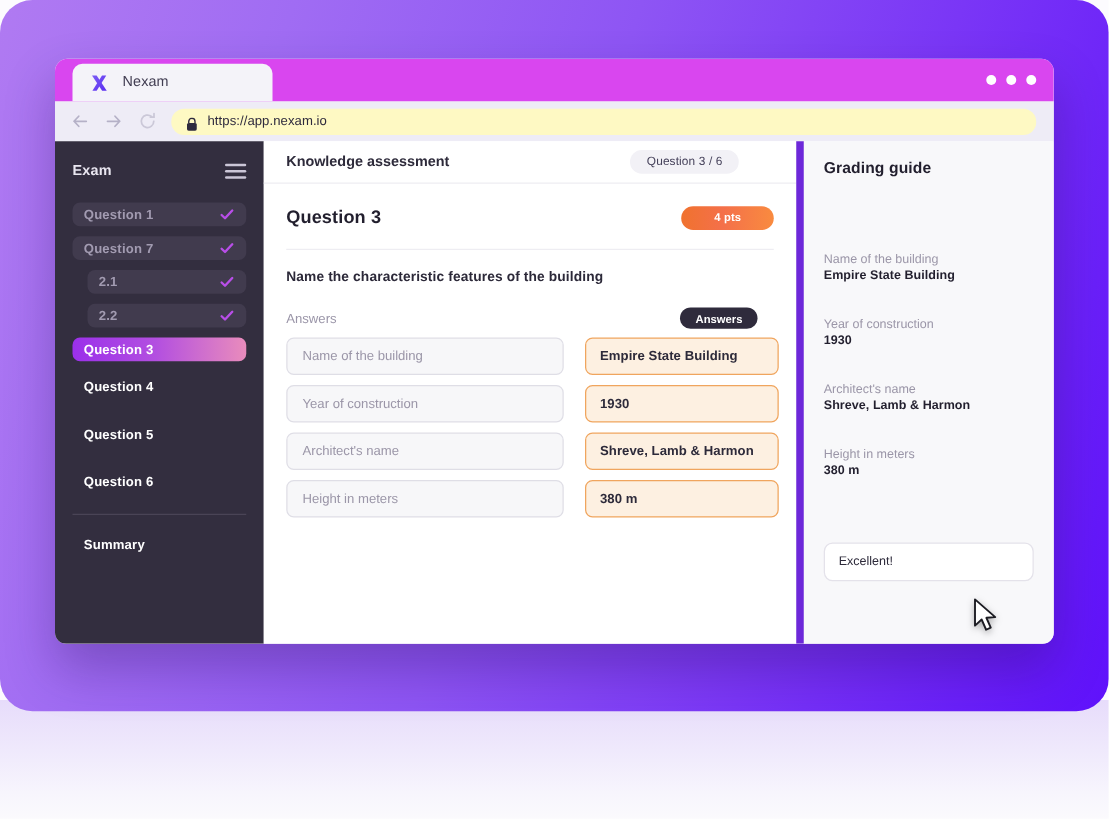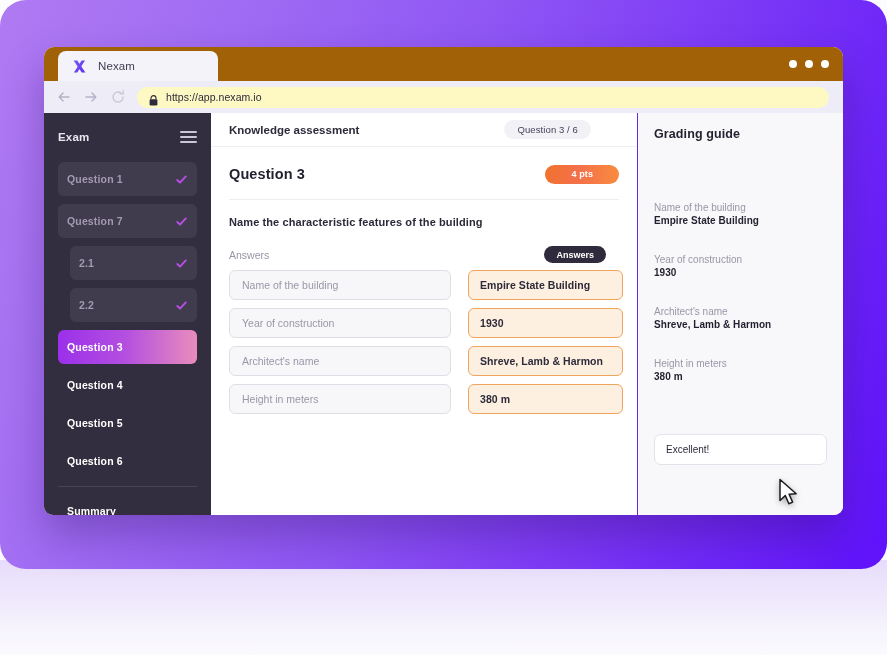--- a/index.html
+++ b/index.html
@@ -28,21 +28,21 @@
   .browser {
     position: absolute; left: 44px; top: 47px; width: 799px; height: 468px;
     border-radius: 10px 10px 9px 9px;
     box-shadow: 0 20px 40px rgba(40,10,90,0.30);
     overflow: hidden;
     background: #ffffff;
   }
 
   .chrome-top {
     position: relative; height: 34px; width: 100%;
-    background: #a16207;
+    background: #d946ef;
   }
   .tab {
     position: absolute; left: 14px; top: 4px; width: 160px; height: 30px;
     background: #f4f3f9; border-radius: 8px 8px 0 0;
     display: flex; align-items: center; padding-left: 13px; gap: 10px;
   }
   .tab-logo { width: 17px; height: 17px; position: relative; flex: 0 0 auto; }
   .tab-logo svg { display:block; }
   .tab-title { font-size: 11.5px; color: #413d52; letter-spacing: .1px; }
 
@@ -72,21 +72,21 @@
   }
   .sb-head {
     display: flex; align-items: center; justify-content: space-between;
     height: 24px; margin-bottom: 13px;
   }
   .sb-title { color: #e9e6f0; font-size: 11.5px; font-weight: bold; letter-spacing: .2px; }
   .hamburger { width: 17px; height: 12px; display: flex; flex-direction: column; justify-content: space-between; }
   .hamburger i { display:block; height: 1.6px; background: #cbc6d7; border-radius: 1px; }
 
   .sb-item {
-    height: 34px; border-radius: 6px; margin-bottom: 8px;
+    height: 19px; border-radius: 6px; margin-bottom: 8px;
     display: flex; align-items: center; padding: 0 9px;
     font-size: 10.5px; font-weight: bold; color: #ffffff; letter-spacing: .15px;
     position: relative;
   }
   .sb-item.done { background: #413b4e; color: #a29bb1; }
   .sb-item.sub { margin-left: 12px; width: calc(100% - 12px); background: #413b4e; color: #a29bb1; }
   .sb-item.active {
     background: linear-gradient(90deg, #9b30ea 0%, #b34fe0 48%, #e98cbc 100%);
     color: #ffffff;
   }
@@ -140,21 +140,21 @@
   .cell-ans {
     flex: 0 0 155px; height: 30px; border: 1px solid #f0a55e; background: #fdf0e1;
     border-radius: 6px; display: flex; align-items: center; padding: 0 11px;
     font-size: 10.5px; color: #2d2a3a; font-weight: bold; letter-spacing: .05px;
     overflow: hidden; white-space: nowrap;
   }
 
   
   .guide {
     width: 206px; flex: 0 0 206px; background: #f8f8fa;
-    border-left: 1px solid #6d28d9; padding: 14px 16px 0 16px;
+    border-left: 6px solid #6d28d9; padding: 14px 16px 0 16px;
     display: flex; flex-direction: column; gap: 17px;
   }
   .guide-title { font-size: 12.5px; font-weight: bold; color: #221f2e; letter-spacing: .1px; }
   .guide-rule { height: 1px; background: #e6e4ec; margin: 14px 0 13px 0; }
   .gk { font-size: 10px; color: #9b96a8; margin-bottom: 2px; }
   .gv { font-size: 10px; color: #221f2e; font-weight: bold; margin-bottom: 11px; letter-spacing: .05px; }
   .comment {
     margin-top: 24px; height: 68px; background: #ffffff;
     border: 1px solid #e4e2ea; border-radius: 7px; padding: 9px 11px;
     font-size: 10px; color: #2d2a3a;

